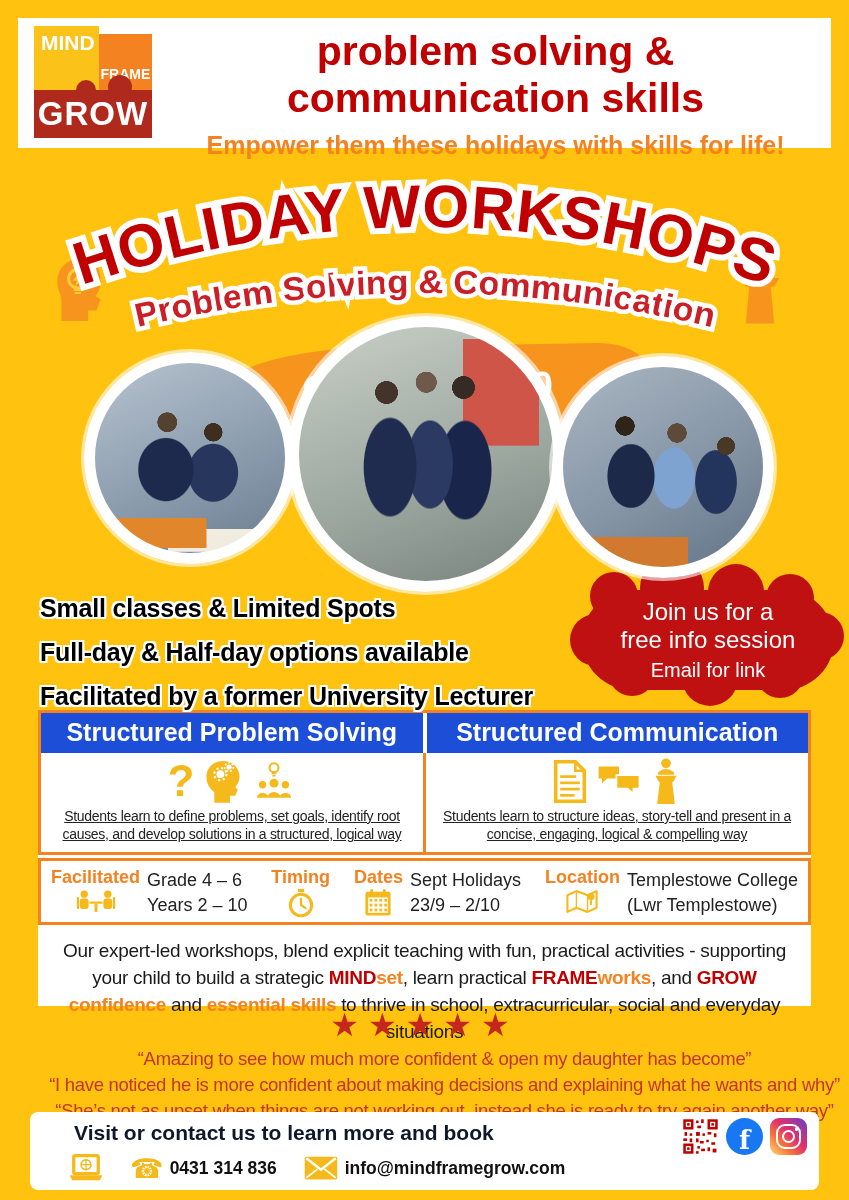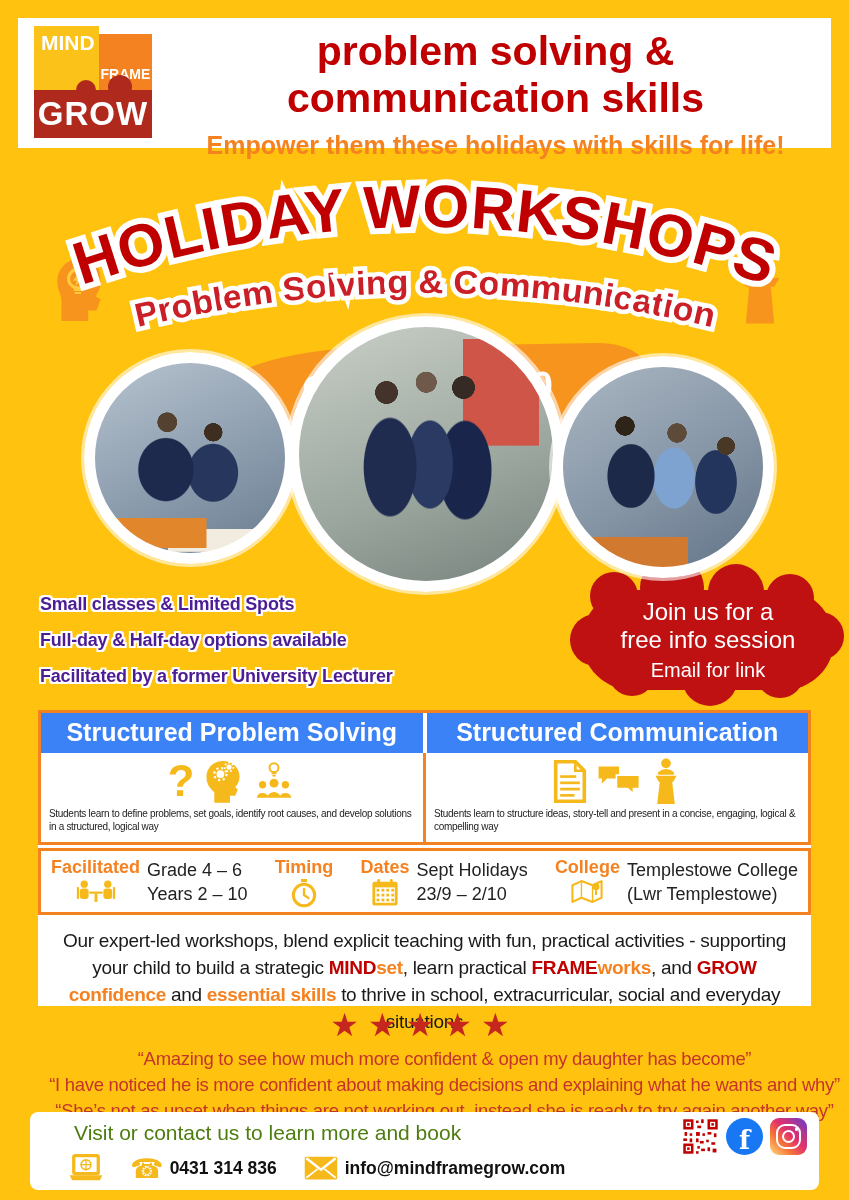--- a/index.html
+++ b/index.html
@@ -66,61 +66,61 @@
       radial-gradient(circle,#5d4a38 0 48%,transparent 50%) 58% 30% / 14% 14% no-repeat,
       radial-gradient(circle,#4a3826 0 48%,transparent 50%) 86% 38% / 13% 13% no-repeat,
       radial-gradient(ellipse,#1c2949 0 48%,transparent 50%) 26% 58% / 34% 46% no-repeat,
       radial-gradient(ellipse,#7fa3d0 0 48%,transparent 50%) 58% 60% / 30% 44% no-repeat,
       radial-gradient(ellipse,#23355c 0 48%,transparent 50%) 88% 64% / 30% 46% no-repeat,
       linear-gradient(#d1792f,#d1792f) 6% 100% / 60% 15% no-repeat,
       linear-gradient(150deg,#aab6c2,#8595a6 55%,#637487); }
 
   
   .highlights{ position:absolute; left:40px; top:594px; z-index:2; }
-  .hl{ font-size:18px; font-weight:800; color:#4c1d95; margin-bottom:15px; letter-spacing:-.2px;
+  .hl{ font-size:25px; font-weight:800; color:#000000; margin-bottom:15px; letter-spacing:-.2px;
     text-shadow:-2px -2px 0 #fff,2px -2px 0 #fff,-2px 2px 0 #fff,2px 2px 0 #fff,0 -2px 0 #fff,0 2px 0 #fff,-2px 0 0 #fff,2px 0 0 #fff; }
 
   
   .blob{ position:absolute; left:582px; top:590px; width:252px; height:100px; background:#BF1111; border-radius:50px; z-index:2; }
   .blob::before{ content:''; position:absolute; left:8px; top:-18px; width:48px; height:48px; border-radius:50%; background:#BF1111;
     box-shadow:58px -8px 0 8px #BF1111,122px -4px 0 4px #BF1111,176px 2px 0 0 #BF1111,
       -18px 44px 0 2px #BF1111,206px 40px 0 0 #BF1111,
       18px 76px 0 0 #BF1111,96px 82px 0 4px #BF1111,166px 78px 0 0 #BF1111; }
   .blob-text{ position:relative; z-index:1; text-align:center; color:#fff; padding-top:8px; }
   .b1,.b2{ font-size:24px; font-weight:400; line-height:1.18; }
   .b3{ font-size:20px; font-weight:400; margin-top:4px; }
 
   
   .panel{ position:absolute; left:38px; top:710px; width:773px; height:296px; background:#fff; }
   .cols{ border:3px solid #F58220; }
   .col-head-row{ display:flex; gap:4px; background:#fff; }
-  .col-head{ flex:1; background:#3b82f6; color:#fff; font-size:25px; font-weight:800; text-align:center; padding:5px 0 6px; }
+  .col-head{ flex:1; background:#1d4ed8; color:#fff; font-size:25px; font-weight:800; text-align:center; padding:5px 0 6px; }
   .col-body-row{ display:flex; }
   .col-body{ flex:1; padding:2px 8px 9px; }
   .col-body.first{ border-right:3px solid #F58220; }
   .icon-row{ display:flex; justify-content:center; align-items:center; gap:9px; height:52px; }
   .q-glyph{ font-size:44px; font-weight:800; color:#F5B91B; line-height:1; }
-  .col-desc{ font-size:10px; color:#222; text-align:left; line-height:1.3; letter-spacing:-.3px; }
+  .col-desc{ font-size:14px; color:#222; text-align:center; line-height:1.3; letter-spacing:-.3px;text-decoration:underline; }
   .details{ border:3px solid #F58220; margin-top:3px; display:flex; padding:6px 10px 4px; justify-content:space-between; }
   .detail{ display:flex; gap:7px; align-items:flex-start; }
   .d-left{ display:flex; flex-direction:column; align-items:center; gap:1px; }
   .d-label{ color:#F58220; font-weight:700; font-size:18px; }
   .d-vals{ font-size:18px; color:#222; line-height:1.35; padding-top:1px; }
   .pitch{ padding:13px 12px 0; text-align:center; font-size:19px; line-height:1.42; color:#1a1a1a; letter-spacing:-.3px; }
   .sr{ color:#C00000; font-weight:700; }
   .so{ color:#F58220; font-weight:700; }
 
   
   .stars{ position:absolute; top:1006px; left:0; right:0; text-align:center; font-size:32px; letter-spacing:9px; color:#C5261D; }
   .testimonials{ position:absolute; top:1046px; left:0; right:0; text-align:center; color:#C5342B; font-size:18.5px; font-weight:500; line-height:1.4;margin-left:40px; }
   .t-line{ white-space:nowrap; letter-spacing:-.3px; }
 
   
   .footer{ position:absolute; left:30px; top:1112px; width:789px; height:78px; background:#fff; border-radius:8px; }
-  .f-title{ position:absolute; left:44px; top:9px; font-size:21px; font-weight:400; color:#4d7c0f; }
+  .f-title{ position:absolute; left:44px; top:9px; font-size:21px; font-weight:700; color:#0f172a; }
   .f-row{ position:absolute; left:38px; top:42px; display:flex; align-items:center; }
   .f-item{ display:flex; align-items:center; gap:6px; font-size:17.5px; font-weight:700; color:#111; margin-right:26px; }
   .f-link{ text-decoration:underline; text-decoration-thickness:2px; }
   .phone-glyph{ font-size:27px; color:#F5B91B; line-height:1; font-family:"DejaVu Sans", sans-serif; }
   .f-social{ position:absolute; right:12px; top:6px; display:flex; gap:7px; align-items:center; }
   .qr{ width:37px; height:37px; }
   .fb{ width:37px; height:37px; border-radius:50%; background:#1877F2; color:#fff; font-weight:800; font-size:26px;
     display:flex; align-items:flex-end; justify-content:center; overflow:hidden; font-family:"DejaVu Serif", serif; }
   .ig{ width:37px; height:37px; border-radius:9px; position:relative;
     background:linear-gradient(45deg,#FFDC80,#F77737 30%,#E1306C 55%,#C13584 70%,#833AB4 88%); }
@@ -322,21 +322,21 @@
             </svg>
           </span>
         </div>
         <div class="d-vals">
           <div>Sept Holidays</div>
           <div>23/9 – 2/10</div>
         </div>
       </div>
       <div class="detail">
         <div class="d-left">
-          <span class="d-label">College</span>
+          <span class="d-label">Location</span>
           <span class="icn">
             <svg viewBox="0 0 46 36" width="32" height="25">
               <path d="M2 9 15 3l16 6 13-6v24l-13 6-16-6-13 6z" fill="none" stroke="#F5B91B" stroke-width="3" stroke-linejoin="round"></path>
               <path d="M15 3v24M31 9v24" stroke="#F5B91B" stroke-width="2"></path>
               <circle cx="36" cy="11" r="5" fill="#F5B91B"></circle>
               <path d="M36 16v7" stroke="#F5B91B" stroke-width="3"></path>
             </svg>
           </span>
         </div>
         <div class="d-vals">

